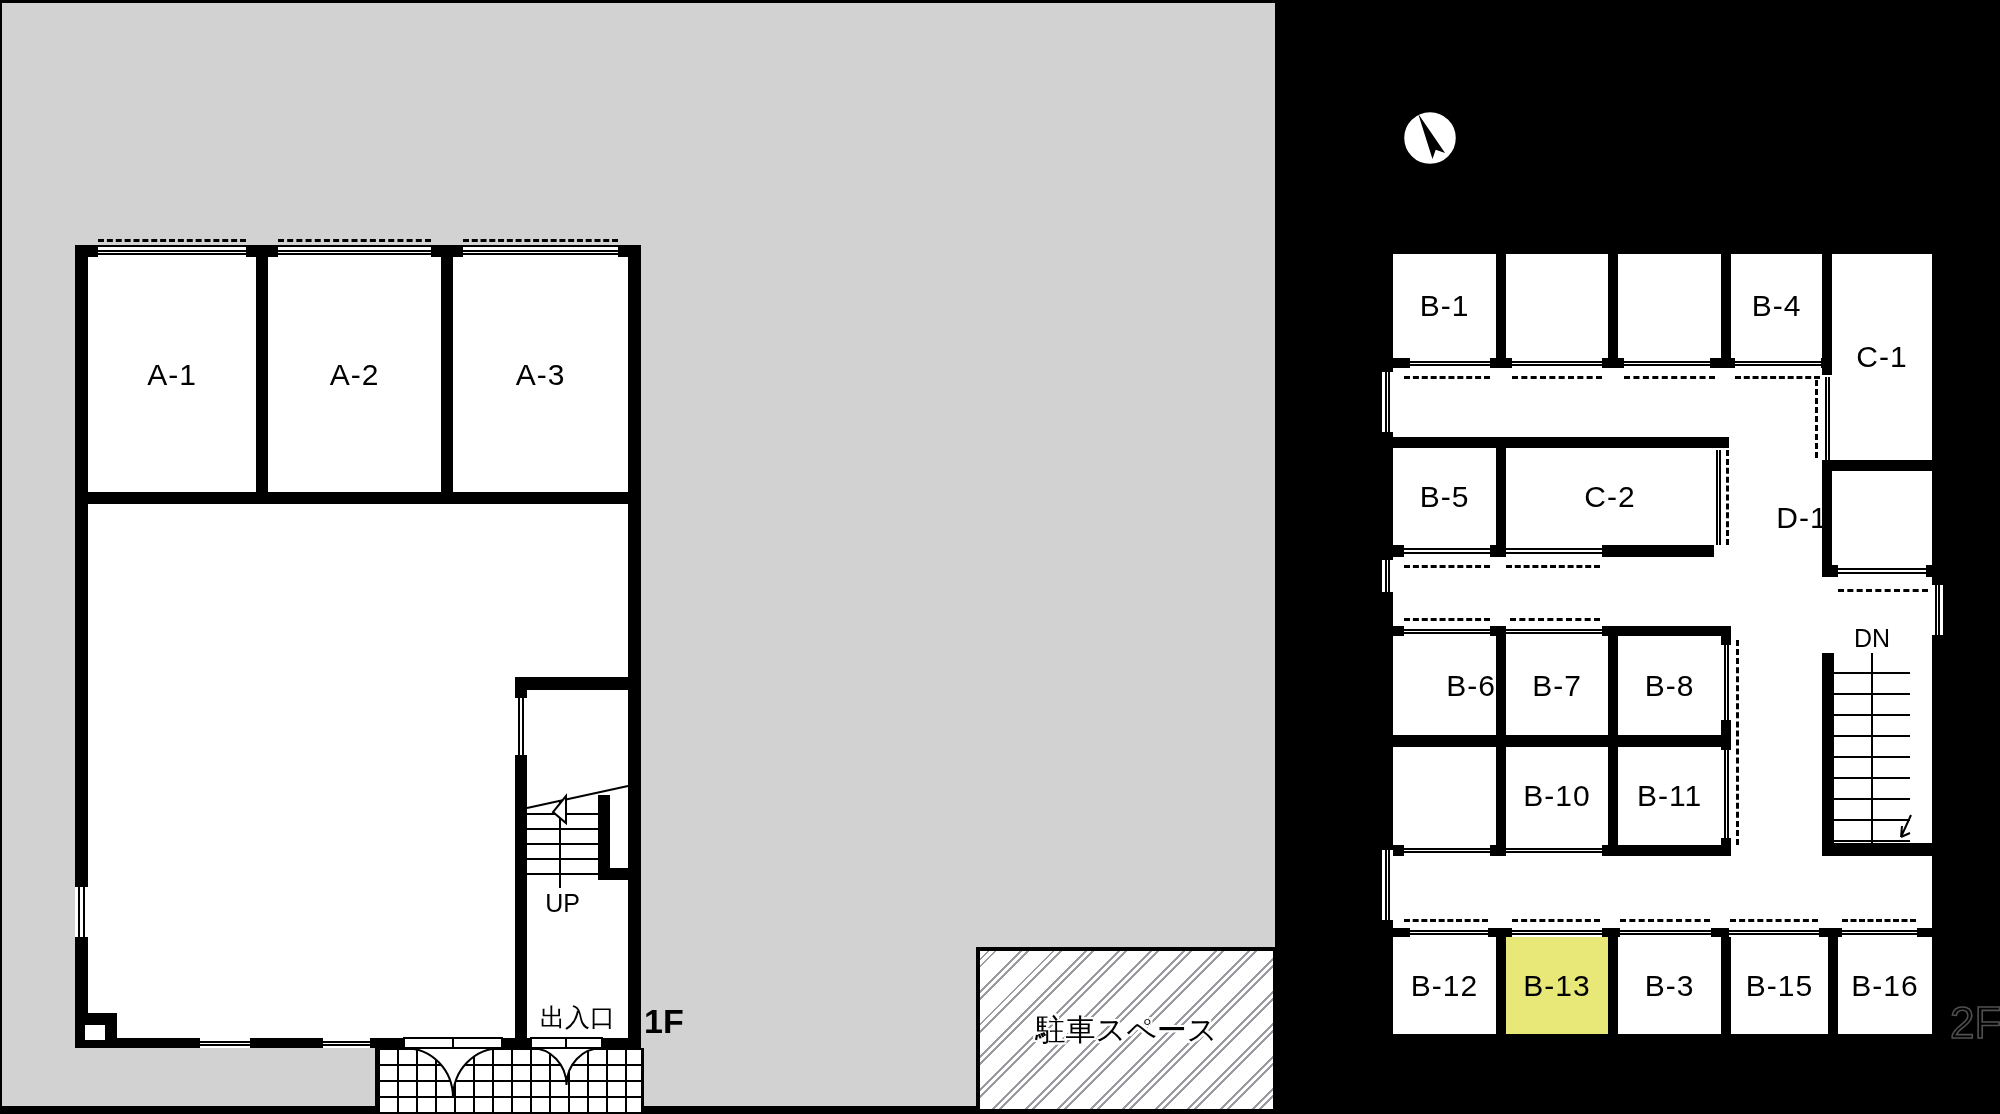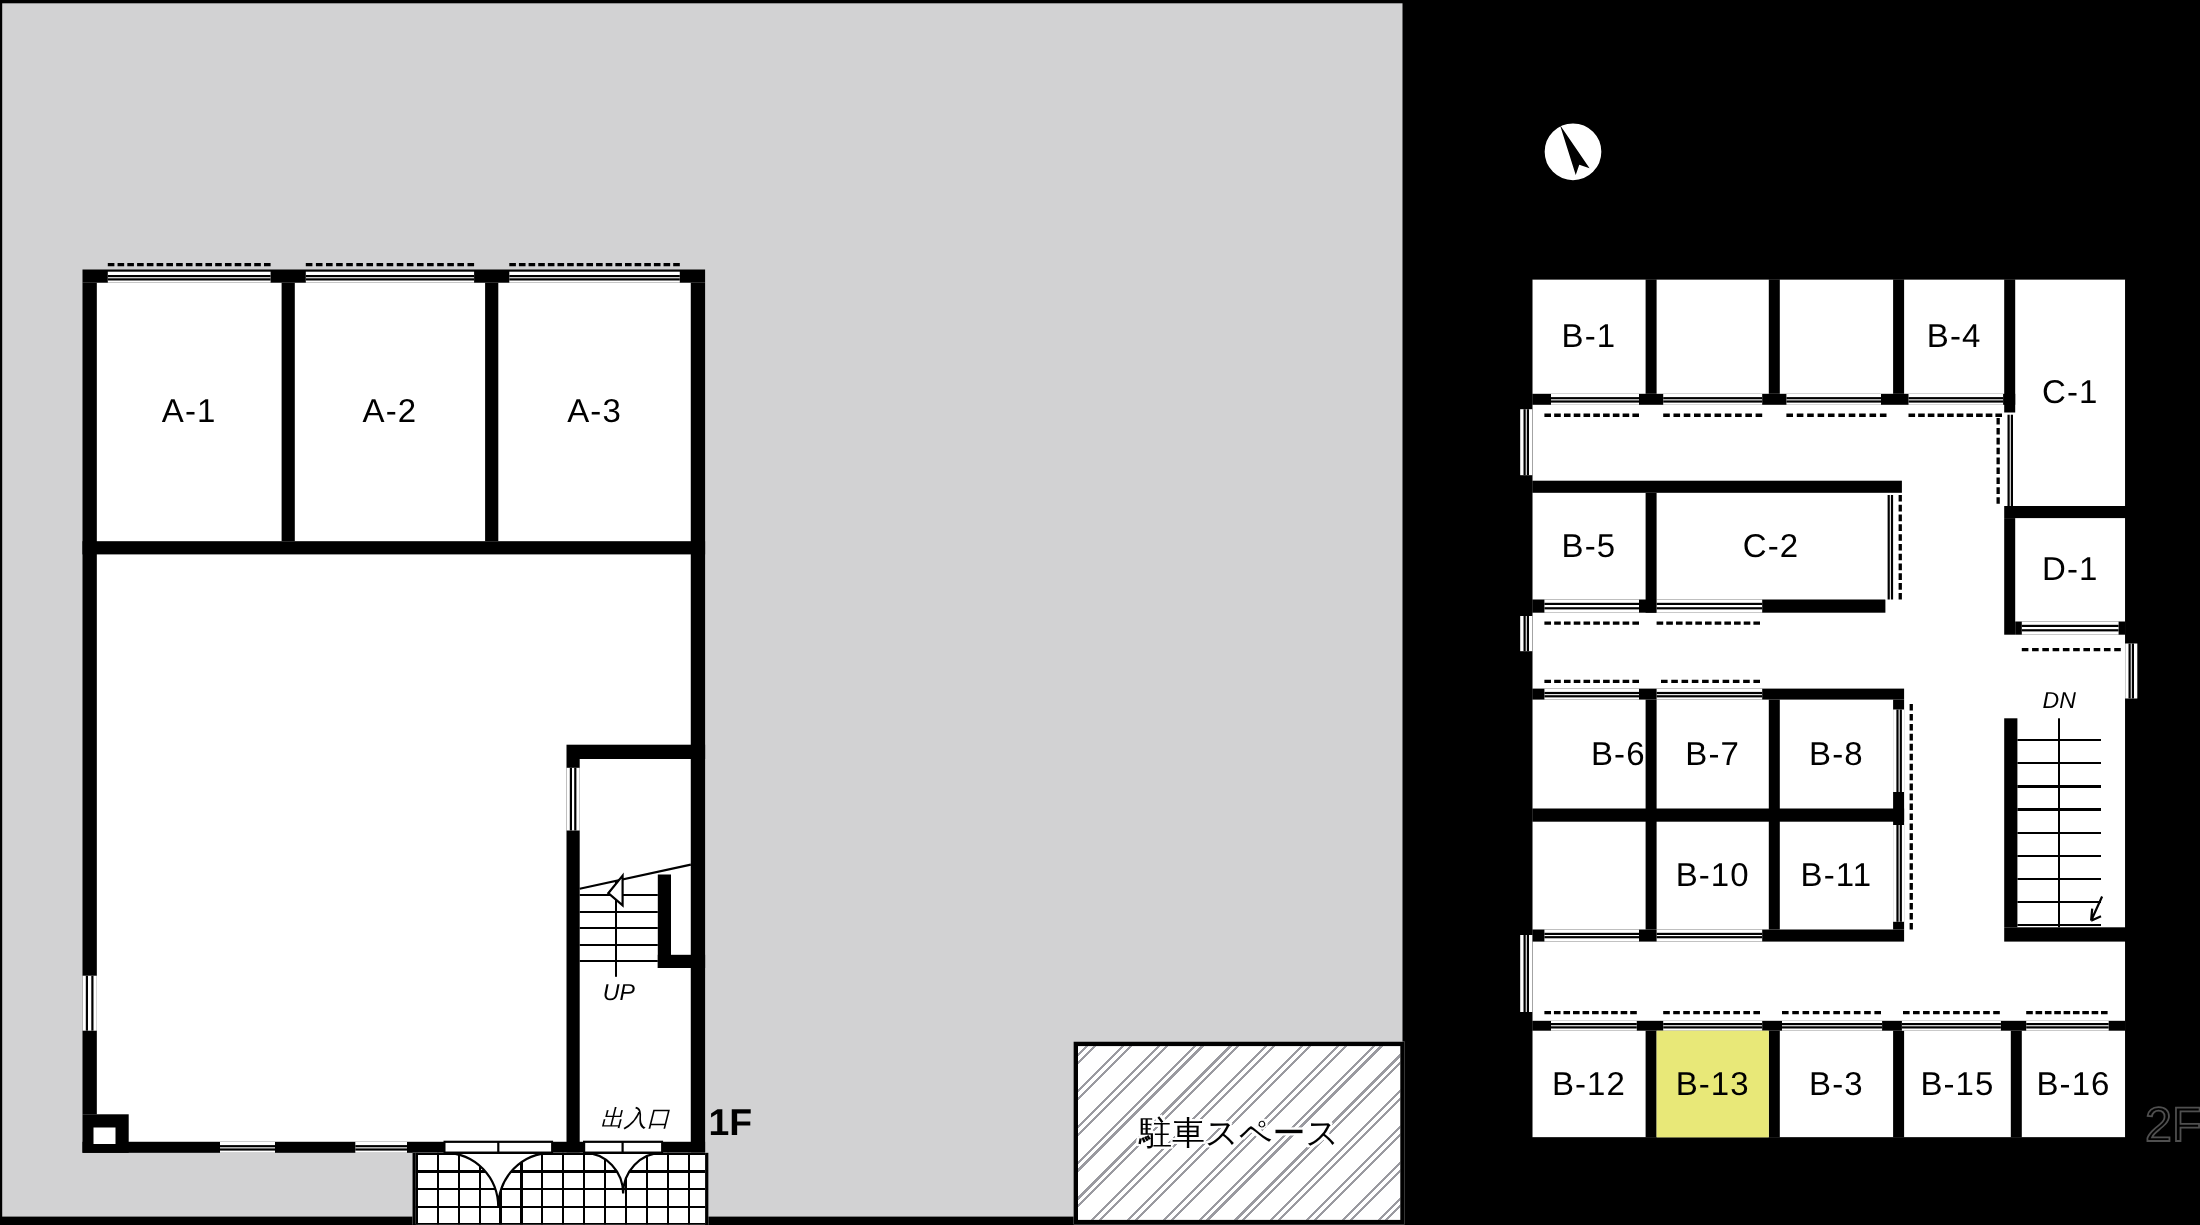--- a/index.html
+++ b/index.html
@@ -30,21 +30,21 @@
   .porch{position:absolute;background-color:#fff;border:3px solid #000;border-top:none;
      background-image:repeating-linear-gradient(to right,#000 0 2px,transparent 2px 19px),
                       repeating-linear-gradient(to bottom,#000 0 2px,transparent 2px 16px);}
   .parking{position:absolute;background-color:#fff;border:4px solid #000;
      background-image:repeating-linear-gradient(135deg,transparent 0 5px,#9a9aa0 5px 7px,
         transparent 7px 10px,#9a9aa0 10px 12px,transparent 12px 23px);
      display:flex;align-items:center;justify-content:center;font-size:30px;
      text-shadow:2px 0 0 #fff,-2px 0 0 #fff,0 2px 0 #fff,0 -2px 0 #fff,2px 2px 0 #fff,-2px -2px 0 #fff,2px -2px 0 #fff,-2px 2px 0 #fff;}
   .f2tag{color:#000;-webkit-text-stroke:1.6px #4f4f4f;text-shadow:0 0 1px #555;font-size:44px;}
   .f1tag{font-size:34px;}
-  .small{font-size:21px;font-style:italic;}
+  .small{font-size:25px;}
 </style>
 </head>
 <body>
 
 <div id="canvas">
 
   <div class="a" style="left:2px;top:3px;width:1273px;height:1103px;background:#d2d2d3;"></div>
 
   <div class="a" style="left:0;top:0;width:2000px;height:1114px;">
 
@@ -200,21 +200,21 @@
       </div>
     <div class="rm" style="left:1832px;top:254px;width:100px;height:206px;">
         <span>C-1</span>
       </div>
     <div class="rm" style="left:1393px;top:448px;width:103px;height:97px;">
         <span>B-5</span>
       </div>
     <div class="rm" style="left:1506px;top:448px;width:208px;height:97px;">
         <span>C-2</span>
       </div>
-    <div class="rm" style="left:1832px;top:471px;width:100px;height:94px;">
+    <div class="rm" style="left:1752px;top:471px;width:100px;height:94px;">
         <span>D-1</span>
       </div>
     <div class="rm" style="left:1393px;top:636px;width:103px;height:99px;justify-content:flex-end;">
         <span>B-6</span>
       </div>
     <div class="rm" style="left:1506px;top:636px;width:102px;height:99px;">
         <span>B-7</span>
       </div>
     <div class="rm" style="left:1618px;top:636px;width:103px;height:99px;">
         <span>B-8</span>

